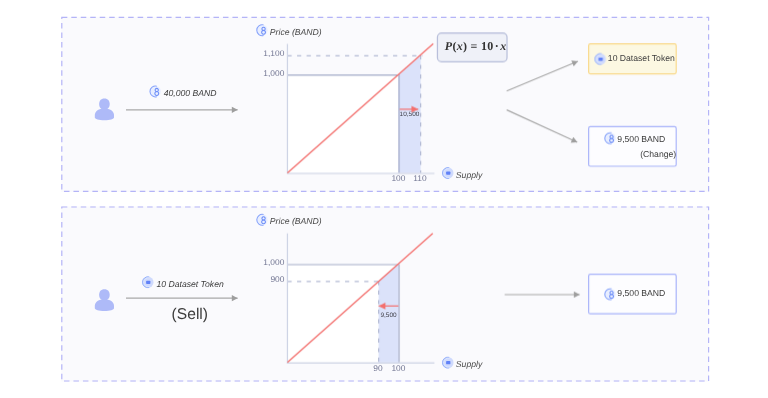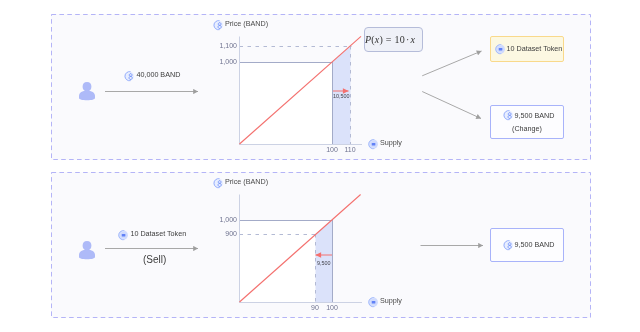--- a/index.html
+++ b/index.html
@@ -7,37 +7,37 @@
        font-family:"Liberation Sans",sans-serif;overflow:hidden;position:relative;}
   .stage{position:absolute;left:0;top:0;width:640px;height:332px;transform:translateZ(0);}
   .panel{position:absolute;background:#fafafd;box-sizing:border-box;}
   #panel1{left:51px;top:14px;width:540px;height:146px;}
   #panel2{left:51px;top:172px;width:540px;height:146px;}
   .panelbd{position:absolute;left:0;top:0;}
 
   .abs{position:absolute;}
   svg{display:block;overflow:visible;}
 
-  .lbl{position:absolute;transform:translateZ(0);font-size:10px;color:#3d3d3d;white-space:nowrap;line-height:1;}
+  .lbl{position:absolute;transform:translateZ(0);font-size:13px;color:#3d3d3d;white-space:nowrap;line-height:1;}
   .axlbl{position:absolute;transform:translateZ(0);font-size:7px;color:#6f7390;white-space:nowrap;line-height:1;}
   .tiny{position:absolute;transform:translateZ(0);font-size:5.4px;color:#3f3f47;white-space:nowrap;line-height:1;}
 
-  .chiprow{position:absolute;transform:translateZ(0);display:flex;align-items:flex-start;white-space:nowrap;}
+  .chiprow{position:absolute;transform:translateZ(0);display:flex;align-items:flex-end;white-space:nowrap;font-style:italic;}
   .chiprow .t{font-size:7.2px;color:#3d3d3d;line-height:1;margin-left:2px;}
 
   .obox{position:absolute;box-sizing:border-box;border-radius:2px;}
   .obox .inner{position:absolute;left:0;right:0;top:0;bottom:0;
         display:flex;flex-direction:column;align-items:center;justify-content:center;}
   .obox .row{display:flex;align-items:center;transform:translateZ(0);padding-left:3px;}
   .obox .row .t{transform:translateZ(0);display:inline-block;font-size:7.2px;color:#3d3d3d;line-height:1;margin-left:1.5px;white-space:nowrap;}
-  .obox .sub{transform:translateZ(0);font-size:7.2px;color:#3d3d3d;line-height:1;margin-top:4.5px;}
+  .obox .sub{transform:translateZ(0);font-size:7.2px;color:#3d3d3d;line-height:1;margin-top:4.5px;padding-left:43px;}
   .obox.two .inner{top:-2px;}
 
   .eqbox{position:absolute;box-sizing:border-box;border:1px solid #b5bcd9;background:#eff1f8;
-         border-radius:4px;display:flex;align-items:center;justify-content:flex-start;}
+         border-radius:4px;display:flex;align-items:center;justify-content:flex-end;font-weight:bold;}
   .eq{transform:translateZ(0);font-family:"Liberation Serif",serif;font-size:10px;color:#333333;white-space:nowrap;
       letter-spacing:.2px;}
   .eq .v{font-style:italic;}
   .eq .sp{display:inline-block;width:2.8px;}
 </style>
 </head>
 <body>
 
 <svg width="0" height="0" style="position:absolute" aria-hidden="true">
  <defs>

